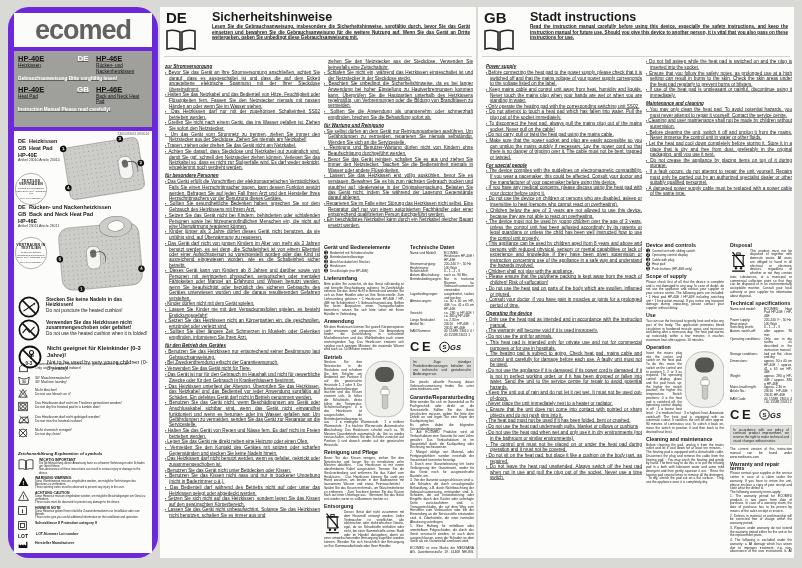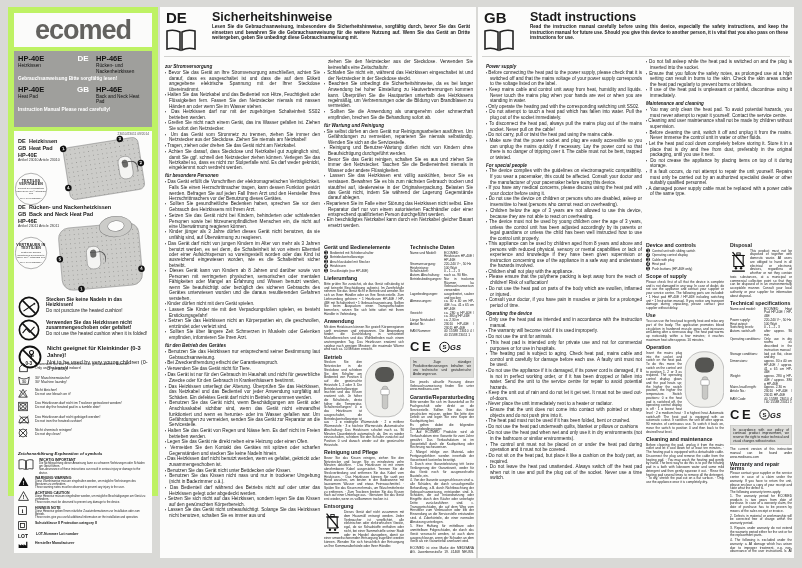--- a/index.html
+++ b/index.html
@@ -1,20 +1,20 @@
 <!DOCTYPE html>
 <html><head>
 <meta charset="utf-8">
 <style>
   html,body{margin:0;padding:0;background:#d9d9d6;font-family:"Liberation Sans",sans-serif;color:#1a1a1a;}
   .page{position:relative;width:802px;height:568px;background:#d9d9d6;overflow:hidden;}
-  .clip{overflow:hidden;position:relative;}
+  .clip{overflow:hidden;position:relative;text-decoration:underline;}
   .sc{transform:scale(.5);transform-origin:0 0;width:200%;}
   
-  .lp{position:absolute;left:8px;top:7px;width:150px;height:489px;background:#bef264;}
+  .lp{position:absolute;left:8px;top:7px;width:150px;height:551px;background:#6d28d9;border-radius:21px;}
   .logo{position:absolute;left:6px;top:6px;width:138px;height:34px;background:#fbfbfa;display:flex;align-items:center;justify-content:center;}
   .logo span{font-size:27px;font-weight:bold;color:#63625f;letter-spacing:-1px;}
   .pbox{position:absolute;left:6px;top:44px;width:138px;height:76px;background:#9f9f9c;}
   .pbox-in{padding:6px 8px;width:260px;}
   .prow{display:grid;grid-template-columns:1fr 44px 1fr;column-gap:4px;}
   .pmod{font-size:15px;font-weight:bold;color:#111;}
   .plang{font-size:16px;font-weight:bold;color:#fff;text-align:center;}
   .pname{font-size:9.5px;color:#111;line-height:10.5px;}
   .pcap{font-size:9.5px;font-weight:bold;color:#fff;margin:4px 0 7px;}
   .lwhite{position:absolute;left:6px;top:124px;width:138px;height:422px;background:#fcfcfb;}

